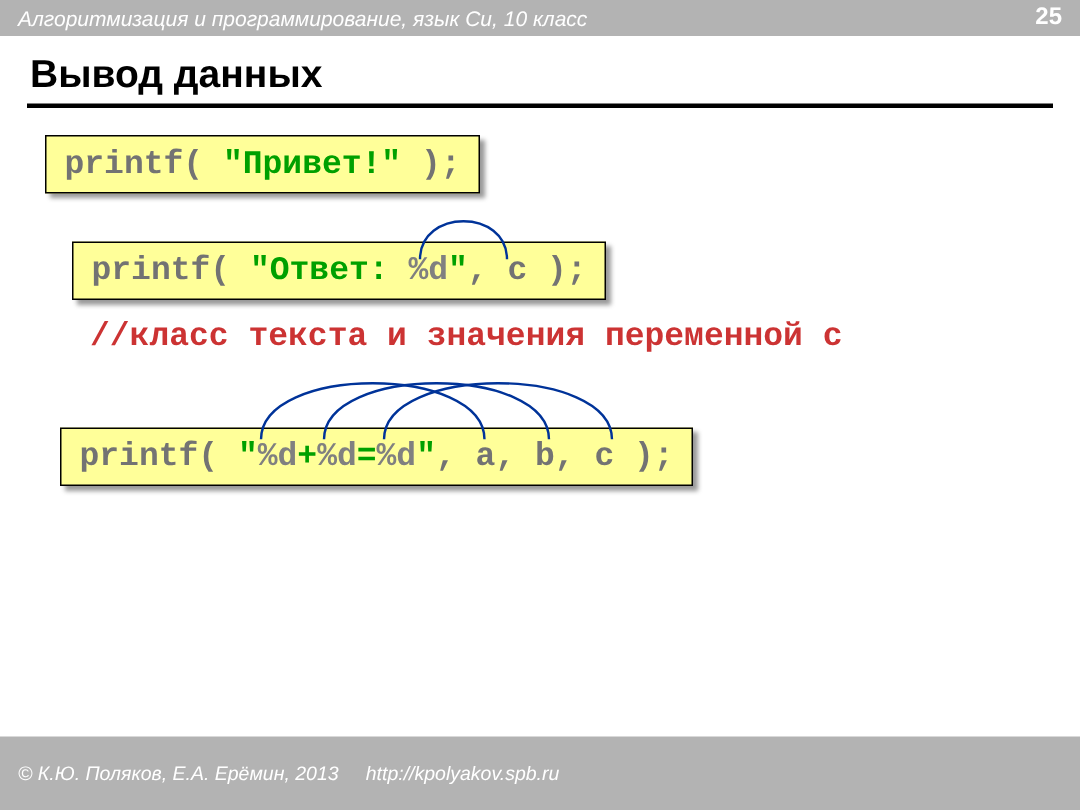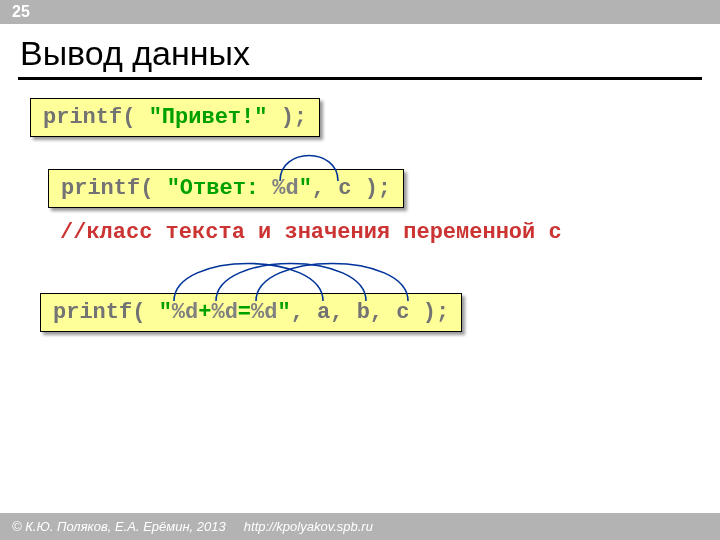--- a/index.html
+++ b/index.html
@@ -21,22 +21,22 @@
     justify-content: space-between;
     align-items: center;
   }
   .page-number {
     font-weight: bold;
     font-style: normal;
     color: #fff;
     font-size: 16px;
   }
   .title {
-    font-size: 34px;
-    font-weight: normal;
+    font-size: 26px;
+    font-weight: bold;
     color: #000;
     padding: 10px 20px 4px 20px;
   }
   .divider {
     height: 3px;
     background: #000;
     margin: 0 18px 18px 18px;
   }
   .content {
     padding: 0 30px;
@@ -80,30 +80,31 @@
   }
   .footer {
     position: absolute;
     left: 0;
     right: 0;
     bottom: 0;
     background: #b3b3b3;
     color: #ffffff;
     font-style: italic;
     font-size: 13px;
-    padding: 6px 12px;
+    padding: 17px 12px;
   }
   
   .gap-top-big { margin-top: 48px; }
   .indent { margin-left: 18px; }
 </style>
 </head>
 <body>
 
 <div class="header-bar">
+  <span>Алгоритмизация и программирование, язык Си, 10 класс</span>
   <span class="page-number">25</span>
 </div>
 
 <div class="title">Вывод данных</div>
 <div class="divider"></div>
 
 <div class="content">
 
   <div class="row">
     <div class="codebox">

